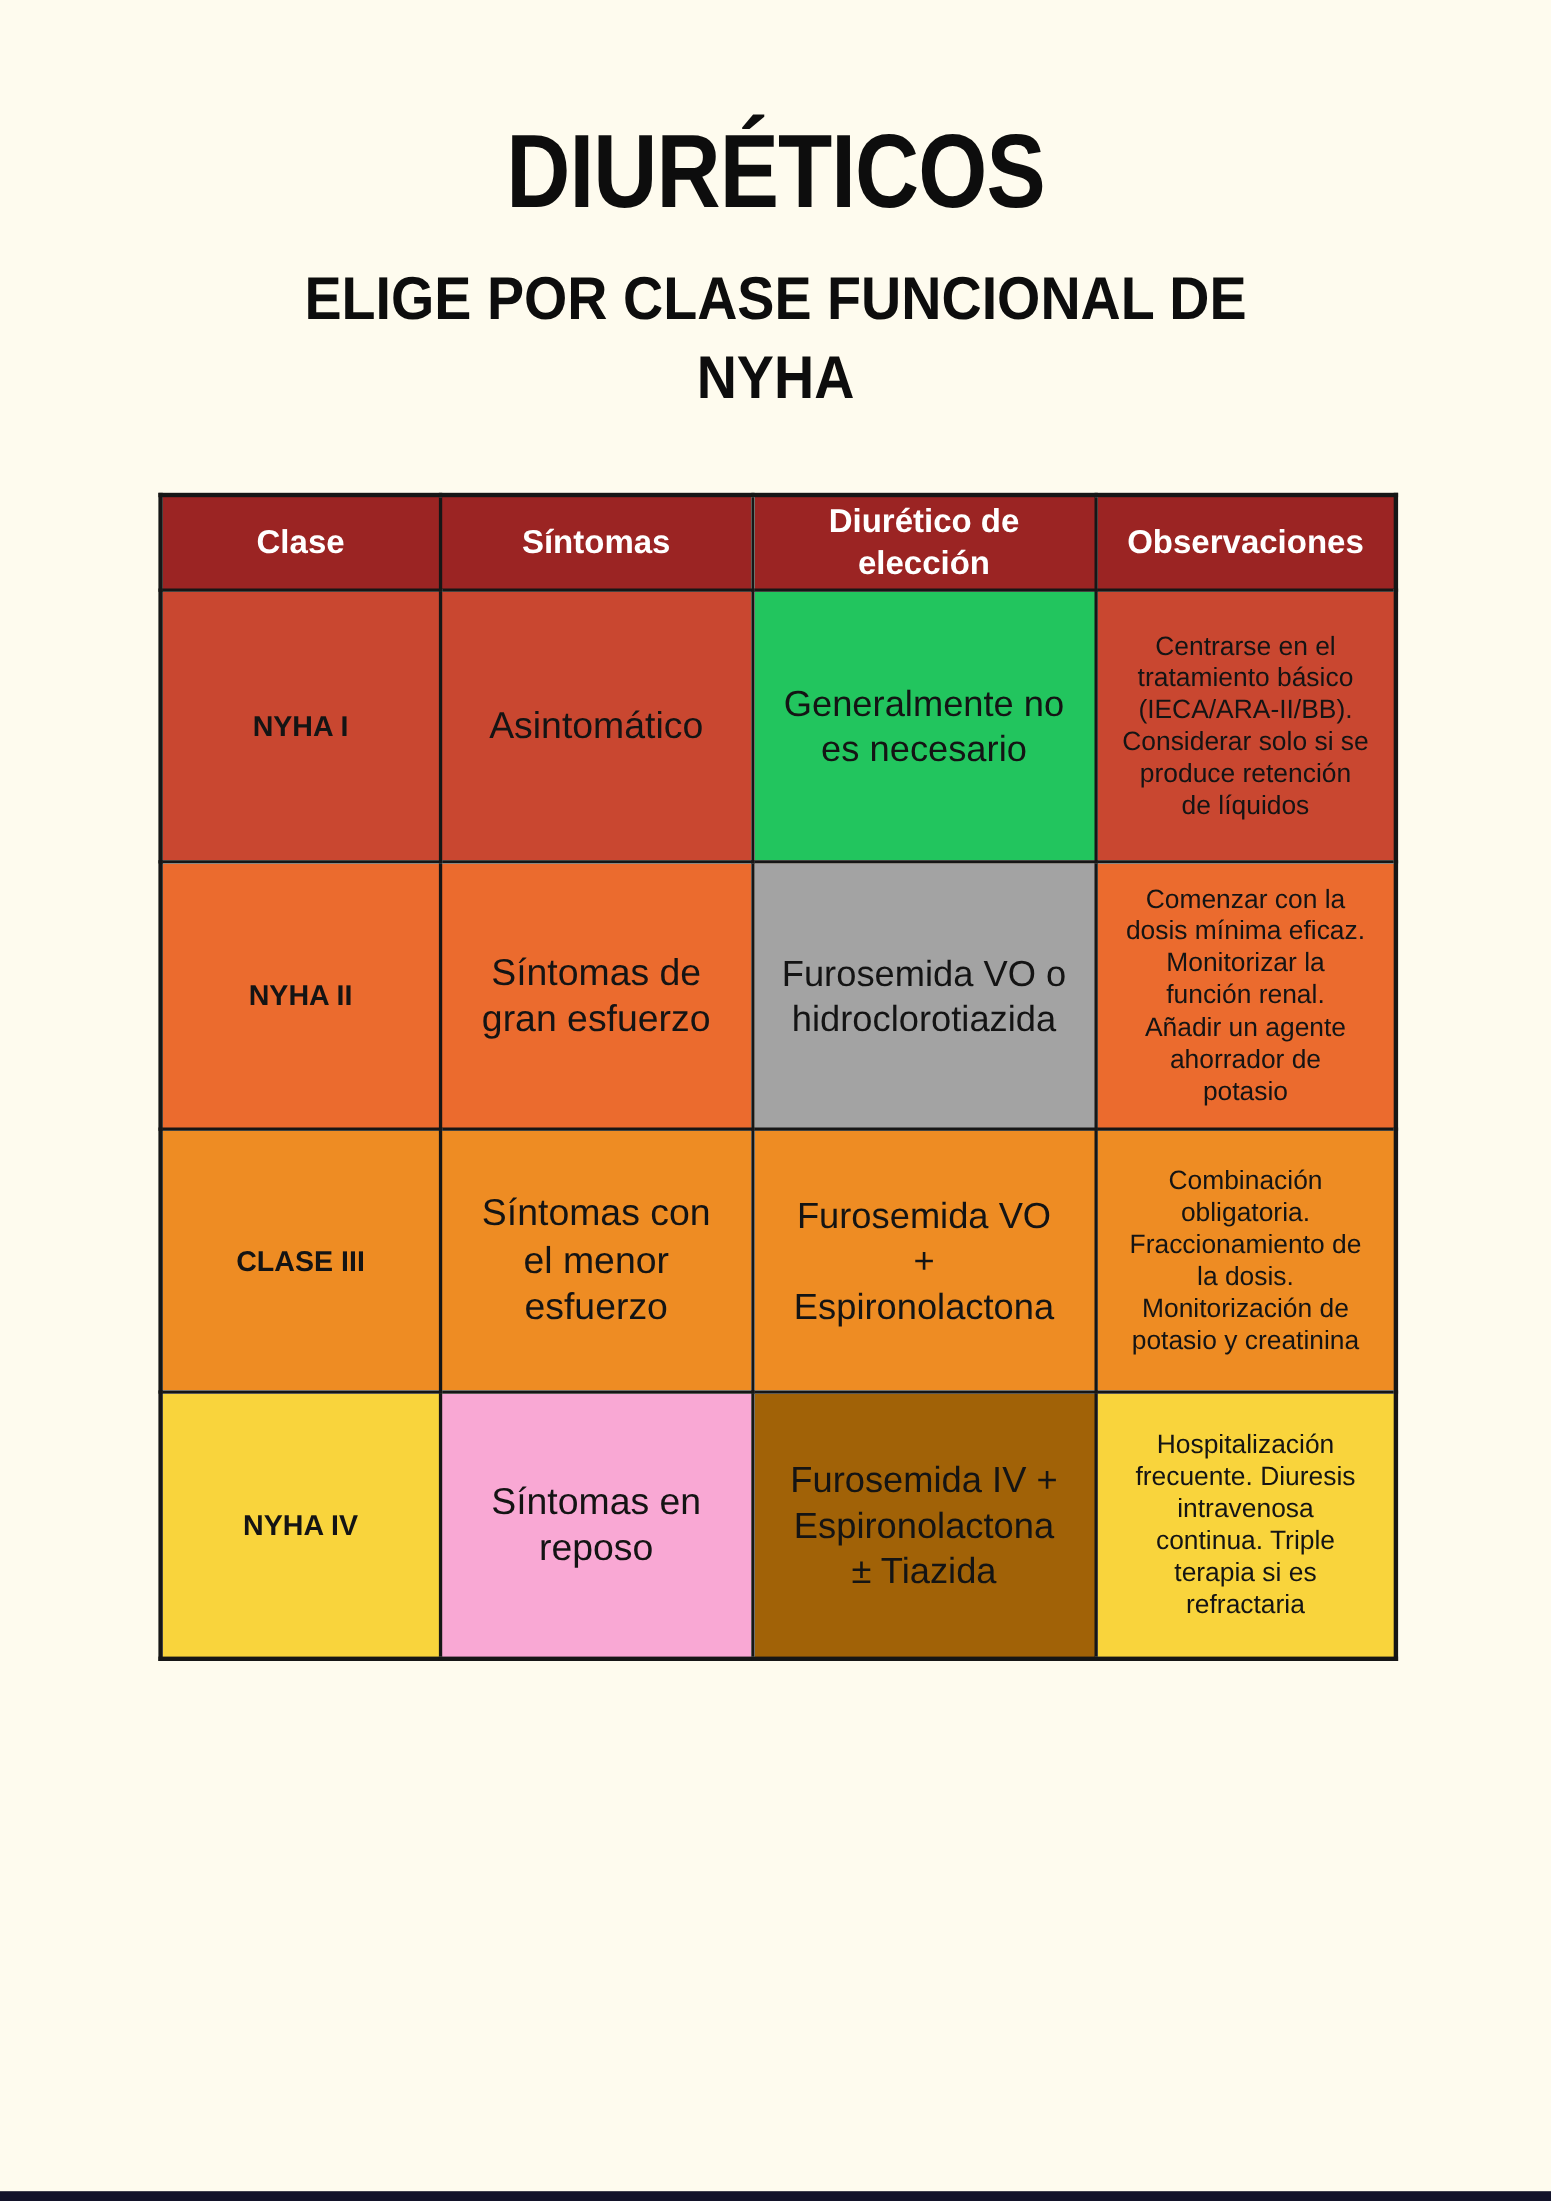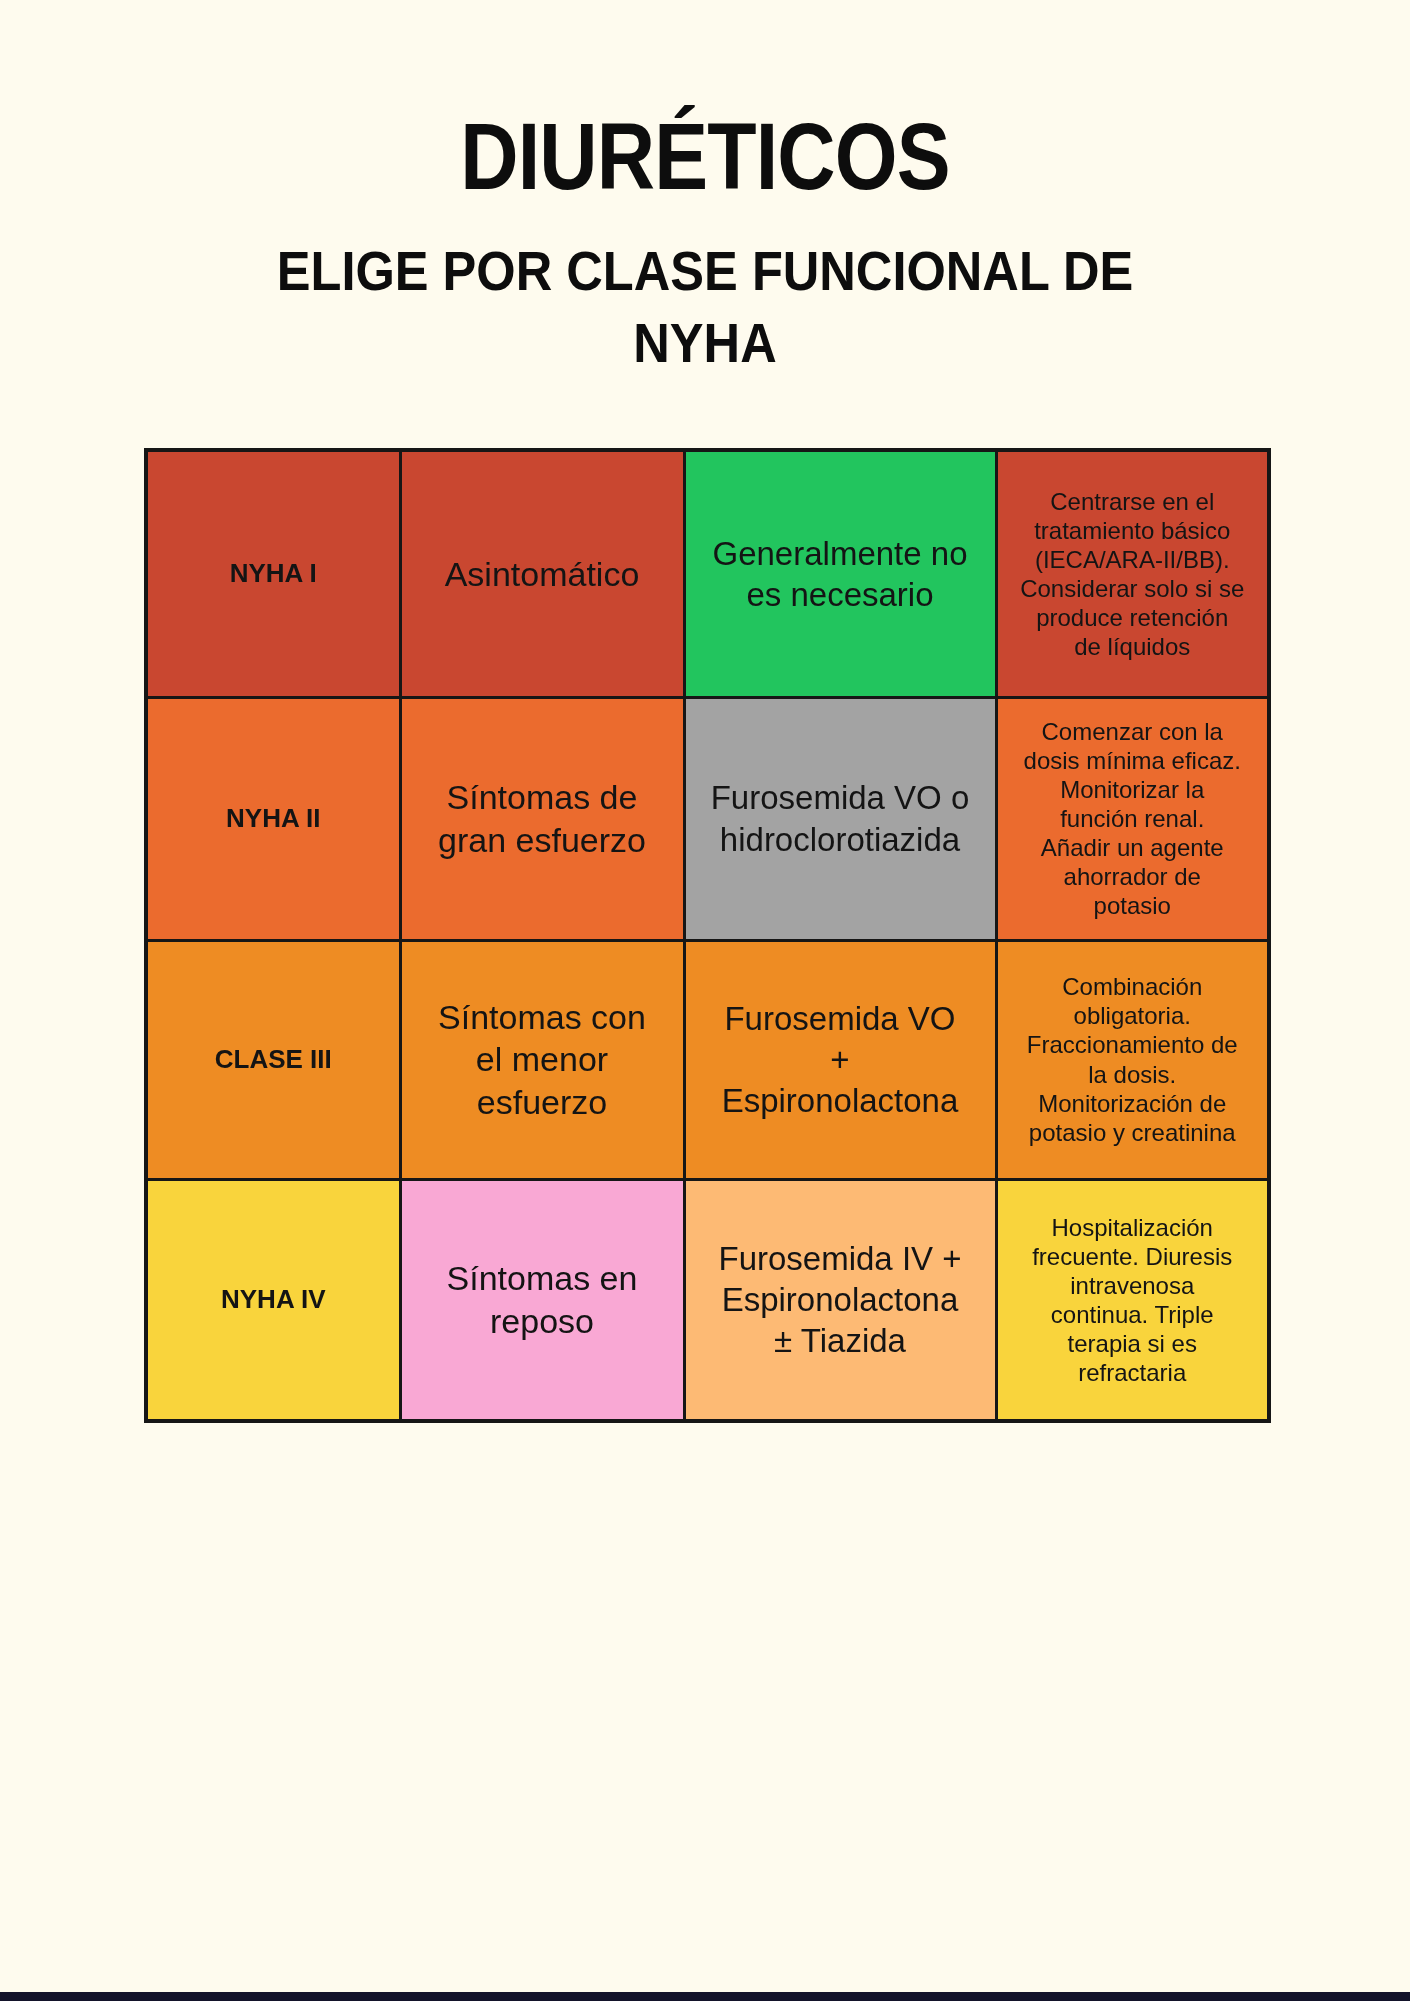--- a/index.html
+++ b/index.html
@@ -87,20 +87,27 @@
 NYHA</h2>
 
 <table class="nyha-table">
   <colgroup>
     <col style="width:254px">
     <col style="width:284px">
     <col style="width:312px">
     <col style="width:273px">
   </colgroup>
   <tbody>
+      <tr>
+    <th style="background-color: rgb(155, 36, 35);">Clase</th>
+    <th style="background-color: rgb(155, 36, 35);">Síntomas</th>
+    <th style="background-color: rgb(155, 36, 35);">Diurético de
+elección</th>
+    <th style="background-color: rgb(155, 36, 35);">Observaciones</th>
+  </tr>
   <tr class="data-row row-0">
     <td class="col-clase" style="background-color: rgb(201, 71, 48);">NYHA I</td>
     <td class="col-sintomas" style="background-color: rgb(201, 71, 48);">Asintomático</td>
     <td class="col-diuretico" style="background-color: #22c55e;">Generalmente no
 es necesario</td>
     <td class="col-obs" style="background-color: rgb(201, 71, 48);">Centrarse en el
 tratamiento básico
 (IECA/ARA-II/BB).
 Considerar solo si se
 produce retención
@@ -132,21 +139,21 @@
 obligatoria.
 Fraccionamiento de
 la dosis.
 Monitorización de
 potasio y creatinina</td>
   </tr>
   <tr class="data-row row-3">
     <td class="col-clase" style="background-color: rgb(249, 212, 60);">NYHA IV</td>
     <td class="col-sintomas" style="background-color: #f9a8d4;">Síntomas en
 reposo</td>
-    <td class="col-diuretico" style="background-color: #fdba74;">Furosemida IV +
+    <td class="col-diuretico" style="background-color: #a16207;">Furosemida IV +
 Espironolactona
 ± Tiazida</td>
     <td class="col-obs" style="background-color: rgb(249, 212, 60);">Hospitalización
 frecuente. Diuresis
 intravenosa
 continua. Triple
 terapia si es
 refractaria</td>
   </tr>
 </tbody>

